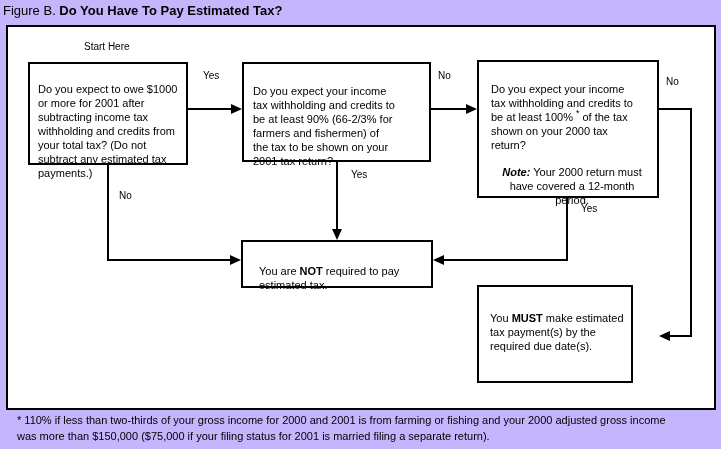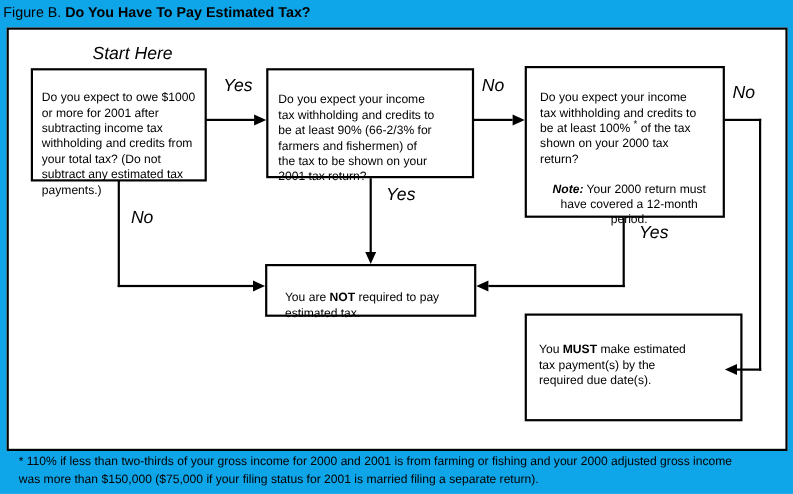--- a/index.html
+++ b/index.html
@@ -1,20 +1,20 @@
 <!DOCTYPE html>
 <html><head>
 <meta charset="utf-8">
 <style>
   html, body { margin: 0; padding: 0; background: #fff; }
   #page {
     position: relative;
     width: 721px;
     height: 449px;
-    background: #0ea5e9;
+    background: #c4b5fd;
     color: #000000;
     font-family: "Liberation Sans", "DejaVu Sans", sans-serif;
     overflow: hidden;
   }
   .title {
     position: absolute;
     left: 3px; top: 3px;
     font-size: 13px;
     white-space: nowrap;
   }
@@ -37,22 +37,21 @@
     white-space: pre-line;
   }
   .fbox sup {
     font-size: 9px;
     margin: 0 3px;
     line-height: 0;
   }
   .para2 { margin-top: 13px; white-space: pre-line; text-align: center; }
   .lbl {
     position: absolute;
-    font-size: 16px;
-    font-style: italic;
+    font-size: 10px;
     white-space: nowrap;
     text-align: center;
   }
   .line { position: absolute; background: #000; }
   .ah { position: absolute; width: 0; height: 0; }
   .ah.right { border-left: 11px solid #000; border-top: 5px solid transparent; border-bottom: 5px solid transparent; }
   .ah.left  { border-right: 11px solid #000; border-top: 5px solid transparent; border-bottom: 5px solid transparent; }
   .ah.down  { border-top: 11px solid #000; border-left: 5px solid transparent; border-right: 5px solid transparent; }
   .footnote {
     position: absolute;
@@ -102,21 +101,21 @@
     <div class="para2"><b><i>Note:</i></b><span> Your 2000 return must
 have covered a 12-month
 period.</span></div>
   </div>
 
   <div class="fbox" style="left:241px; top:240px; width:192px; height:48px; padding:8px 4px 13px 16px;">
     <span>You are </span><b>NOT</b><span> required to pay
 estimated tax.</span>
   </div>
 
-  <div class="fbox" style="left:477px; top:285px; width:198px; height:98px; padding:10px 4px 0 11px;">
+  <div class="fbox" style="left:477px; top:285px; width:156px; height:98px; padding:10px 4px 0 11px;">
     <span>You </span><b>MUST</b><span> make estimated
 tax payment(s) by the
 required due date(s).</span>
   </div>
 
   <div class="line" style="left:187px; top:108px; width:44px; height:2px;"></div>
   <div class="ah right" style="left:231px; top:104px;"></div>
   <div class="lbl" style="left:203px; top:70px;">Yes</div>
 
   <div class="line" style="left:430px; top:108px; width:36px; height:2px;"></div>

